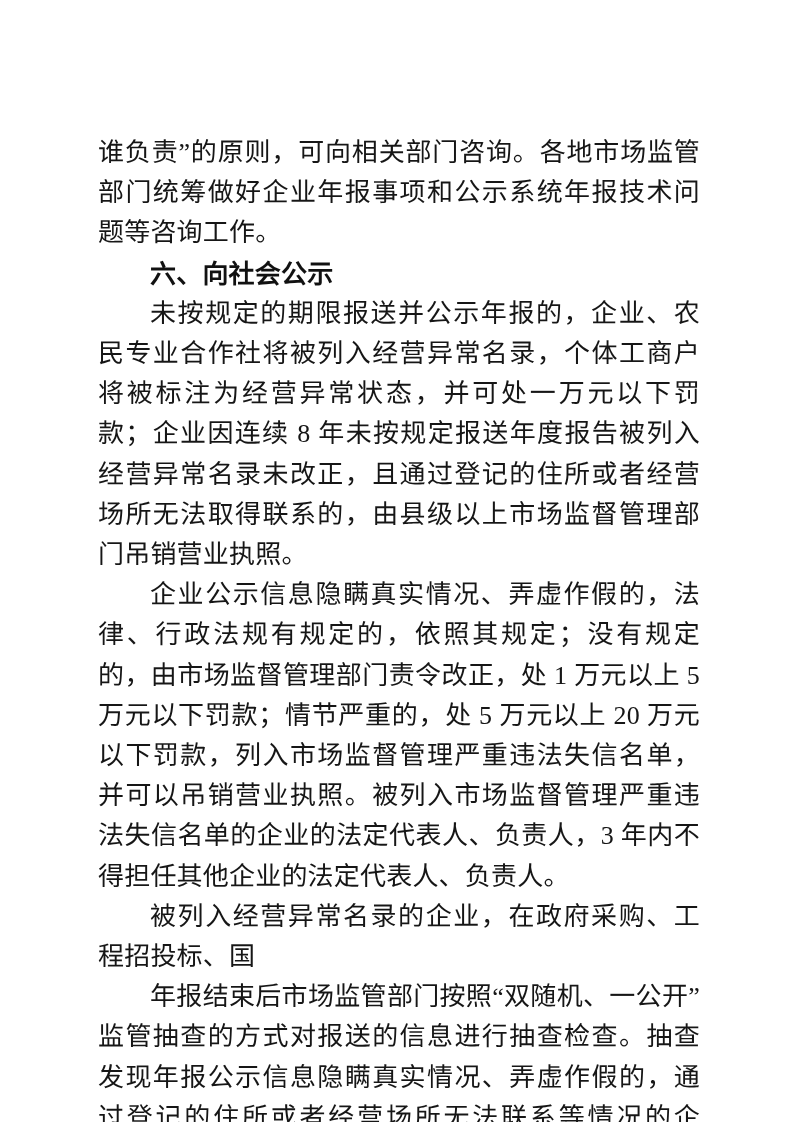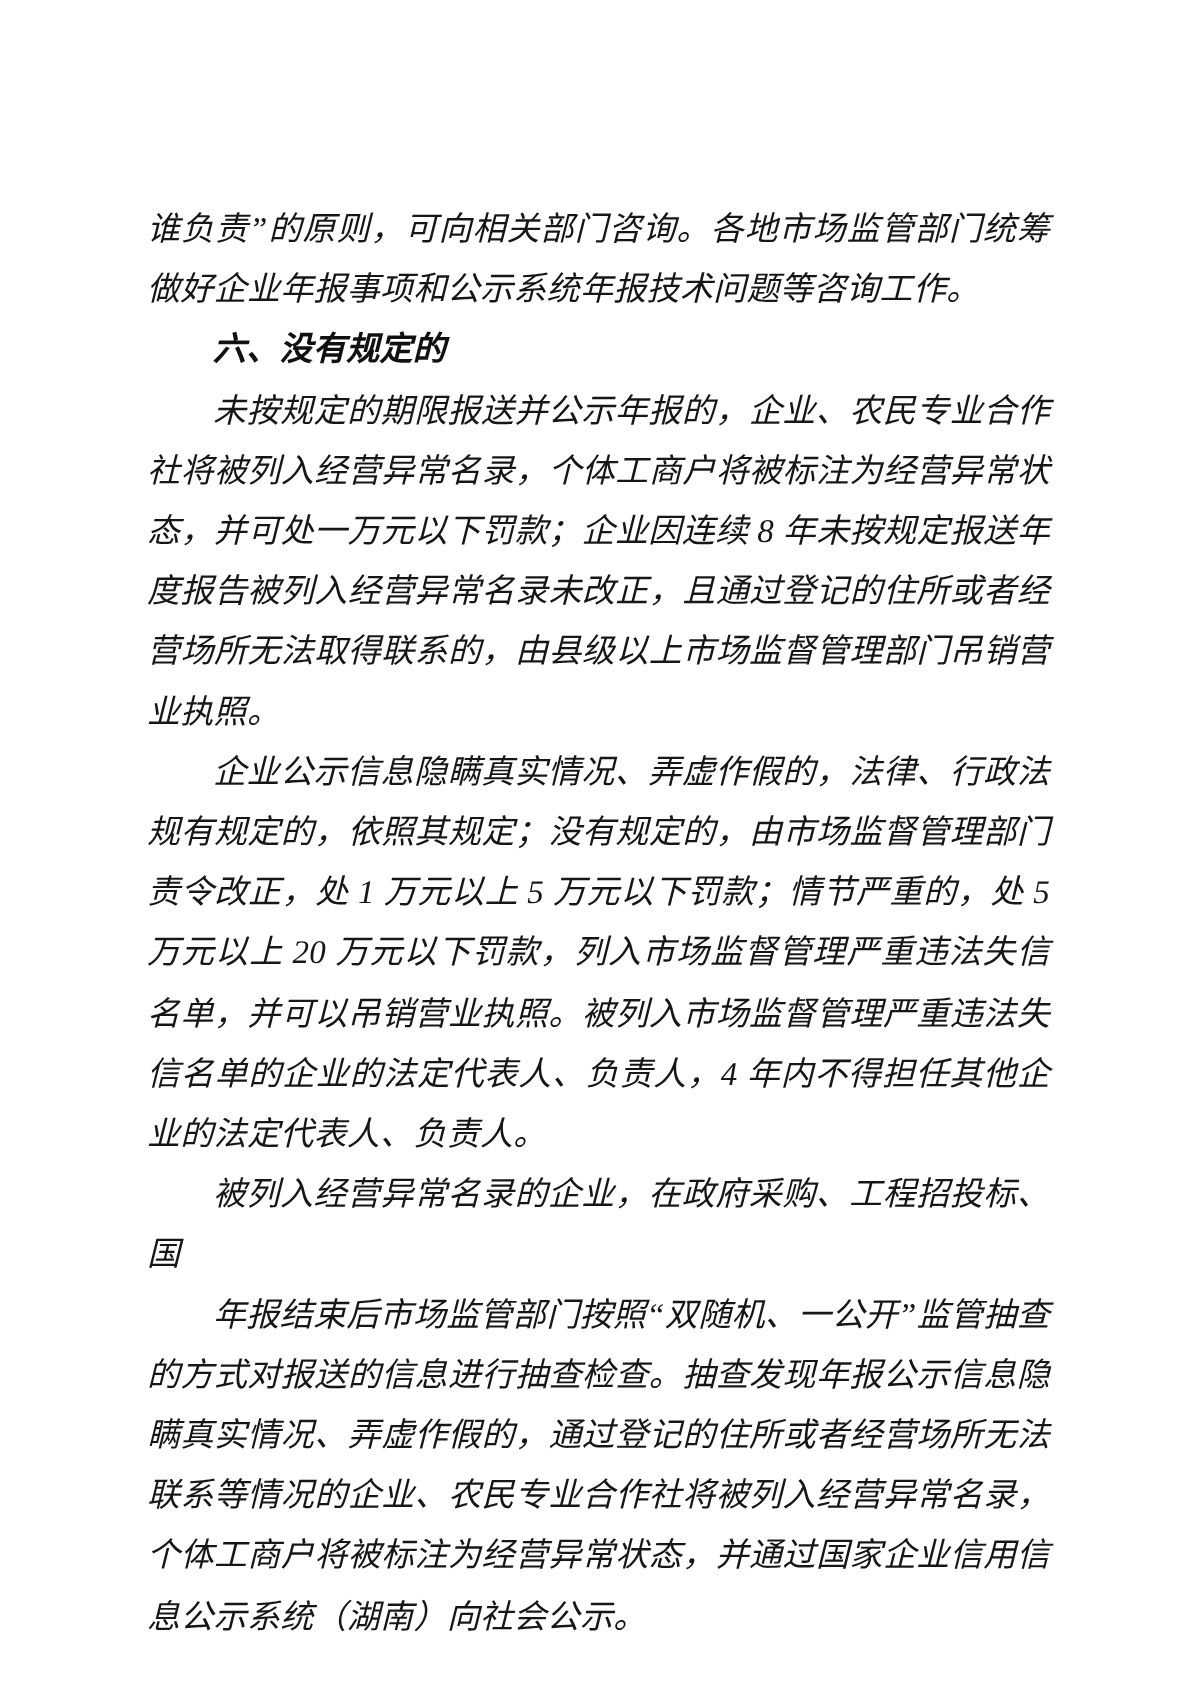--- a/index.html
+++ b/index.html
@@ -23,28 +23,27 @@
 
   .content {
     position: absolute;
     top: 112px;          
     left: 98px;
     width: 602px;
     padding-top: 21px;
   }
 
   .content p {
-    font-size: 22px;
+    font-size: 26px;
     line-height: 40.2px;
     letter-spacing: 0.2px;
     text-align: justify;
     text-justify: inter-ideograph;
     text-indent: 2em;
     word-break: break-all;
-    font-style: italic;
   }
 
   
   .content p.no-indent {
     text-indent: 0;
   }
 
   
   .content p.heading {
     font-family: "Liberation Sans", "DejaVu Sans", sans-serif;
@@ -53,19 +52,19 @@
     text-align: left;
   }
 </style>
 </head>
 <body>
 
 <div class="page">
   <div class="content">
 
   <p class="no-indent">谁负责”的原则，可向相关部门咨询。各地市场监管部门统筹做好企业年报事项和公示系统年报技术问题等咨询工作。</p>
-      <p class="heading">六、没有规定的</p>
+      <p class="heading">六、向社会公示</p>
       <p>未按规定的期限报送并公示年报的，企业、农民专业合作社将被列入经营异常名录，个体工商户将被标注为经营异常状态，并可处一万元以下罚款；企业因连续 8 年未按规定报送年度报告被列入经营异常名录未改正，且通过登记的住所或者经营场所无法取得联系的，由县级以上市场监督管理部门吊销营业执照。</p>
-      <p>企业公示信息隐瞒真实情况、弄虚作假的，法律、行政法规有规定的，依照其规定；没有规定的，由市场监督管理部门责令改正，处 1 万元以上 5 万元以下罚款；情节严重的，处 5 万元以上 20 万元以下罚款，列入市场监督管理严重违法失信名单，并可以吊销营业执照。被列入市场监督管理严重违法失信名单的企业的法定代表人、负责人，4 年内不得担任其他企业的法定代表人、负责人。</p>
+      <p>企业公示信息隐瞒真实情况、弄虚作假的，法律、行政法规有规定的，依照其规定；没有规定的，由市场监督管理部门责令改正，处 1 万元以上 5 万元以下罚款；情节严重的，处 5 万元以上 20 万元以下罚款，列入市场监督管理严重违法失信名单，并可以吊销营业执照。被列入市场监督管理严重违法失信名单的企业的法定代表人、负责人，3 年内不得担任其他企业的法定代表人、负责人。</p>
       <p>被列入经营异常名录的企业，在政府采购、工程招投标、国</p>
       <p>年报结束后市场监管部门按照“双随机、一公开”监管抽查的方式对报送的信息进行抽查检查。抽查发现年报公示信息隐瞒真实情况、弄虚作假的，通过登记的住所或者经营场所无法联系等情况的企业、农民专业合作社将被列入经营异常名录，个体工商户将被标注为经营异常状态，并通过国家企业信用信息公示系统（湖南）向社会公示。</p>
     </div>
 </div>
 
 </body></html>

